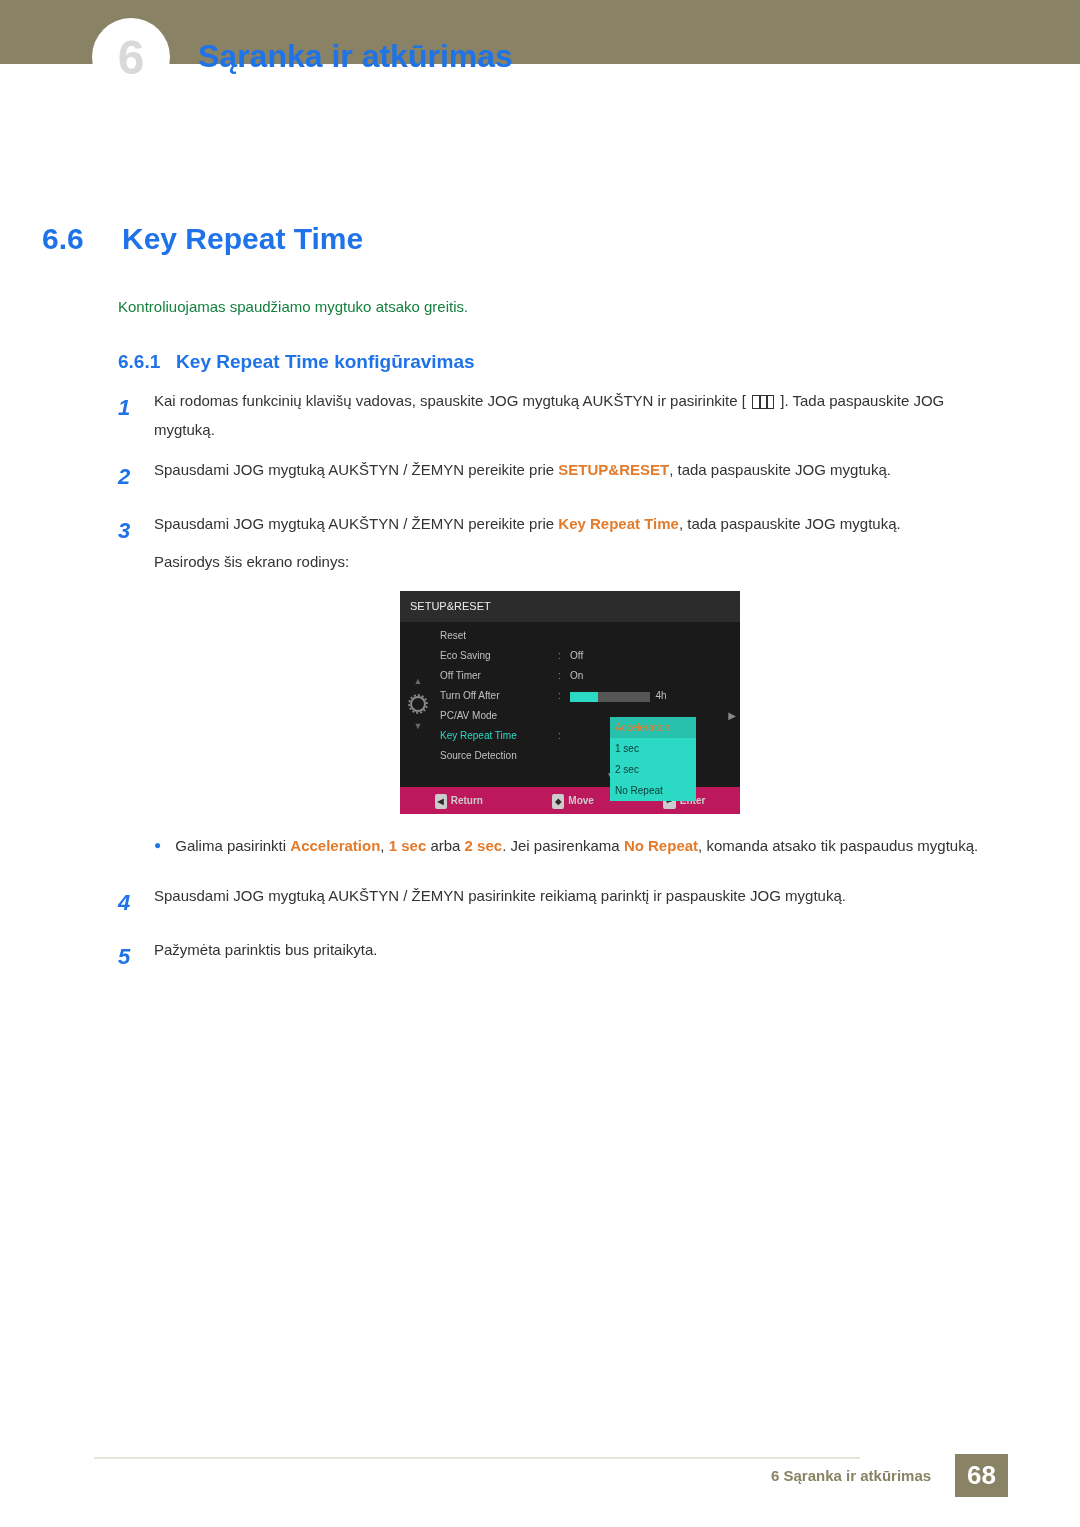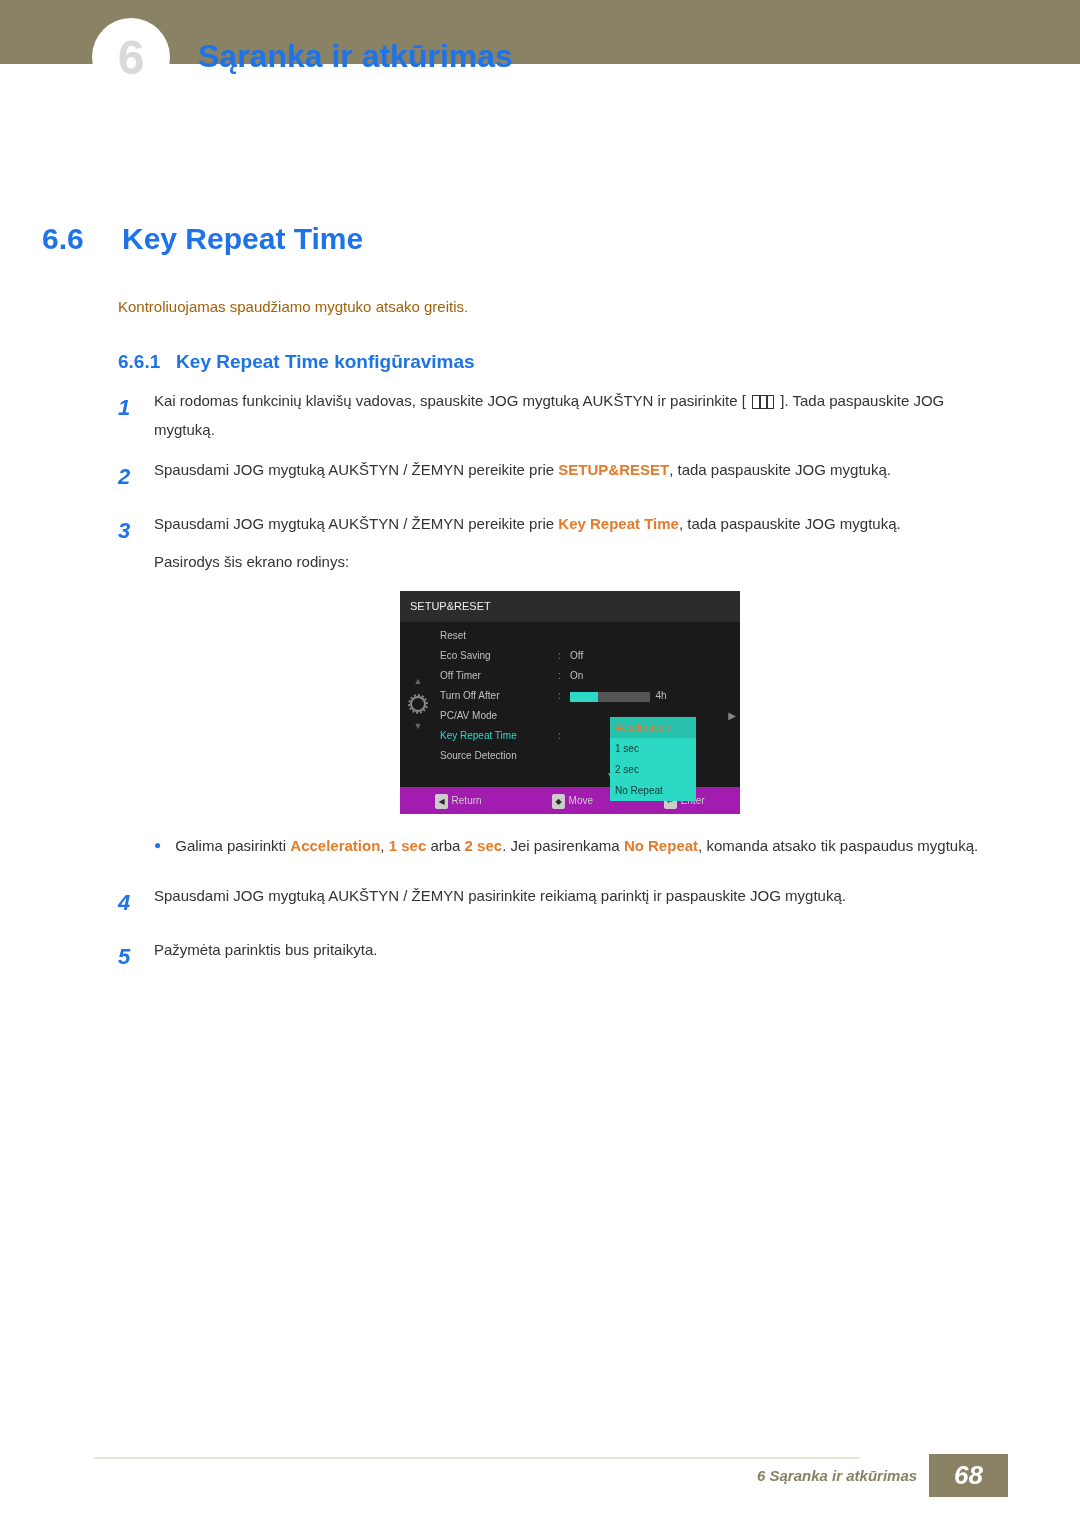--- a/index.html
+++ b/index.html
@@ -48,21 +48,21 @@
     gap: 20px;
     align-items: baseline;
     color: #1e73e8;
     font-size: 30px;
     font-weight: bold;
     margin-bottom: 42px;
   }
   .sec-heading .num { min-width: 60px; }
   .intro {
     font-size: 15px;
-    color: #a16207;
+    color: #15803d;
     margin-bottom: 36px;
     padding-left: 76px;
   }
   .sub-heading {
     color: #1e73e8;
     font-size: 19px;
     font-weight: bold;
     margin-bottom: 14px;
     padding-left: 76px;
   }
@@ -178,24 +178,25 @@
   .osd-popup .sel { background:#27c0ad; color:#e37b2b; }
   .arrow-down { color:#888; text-align:center; font-size:10px; margin-left:52px; }
   .arrow-right-side {
     position:absolute;
     right:4px; top:115px;
     color:#888; font-size:10px;
   }
   .osd-footer {
     display:flex;
     justify-content: space-around;
-    background:#a21caf;
+    background:#be185d;
     padding:4px 0;
     font-size:10px;
     color:#ccc;
+    font-weight:bold;
   }
   .osd-footer span i {
     display:inline-block;
     background:#ccc;
     color:#2a2a2a;
     font-style:normal;
     font-size:8px;
     padding:0 3px;
     margin-right:4px;
     border-radius:2px;
@@ -208,35 +209,34 @@
     line-height:1.9;
     margin-bottom:10px;
   }
   .bullet-dot { color:#1e73e8; font-size:12px; line-height:2.3; }
   .footer-area {
     position:absolute;
     bottom:30px;
     right:72px;
     display:flex;
     align-items:center;
-    gap:0;
-    font-style:italic;
+    gap:12px;
   }
   .footer-text {
     color:#8a8264;
     font-size:15px;
     font-weight:bold;
     padding-right:12px;
   }
   .page-badge {
     background:#8a8264;
     color:#fff;
     font-size:26px;
     font-weight:bold;
-    padding:6px 25px;
+    padding:6px 12px;
   }
   .footer-line {
     position:absolute;
     bottom:68px;
     left:94px;
     right:220px;
     height:2px;
     background:#e8e4d8;
   }
 </style>

